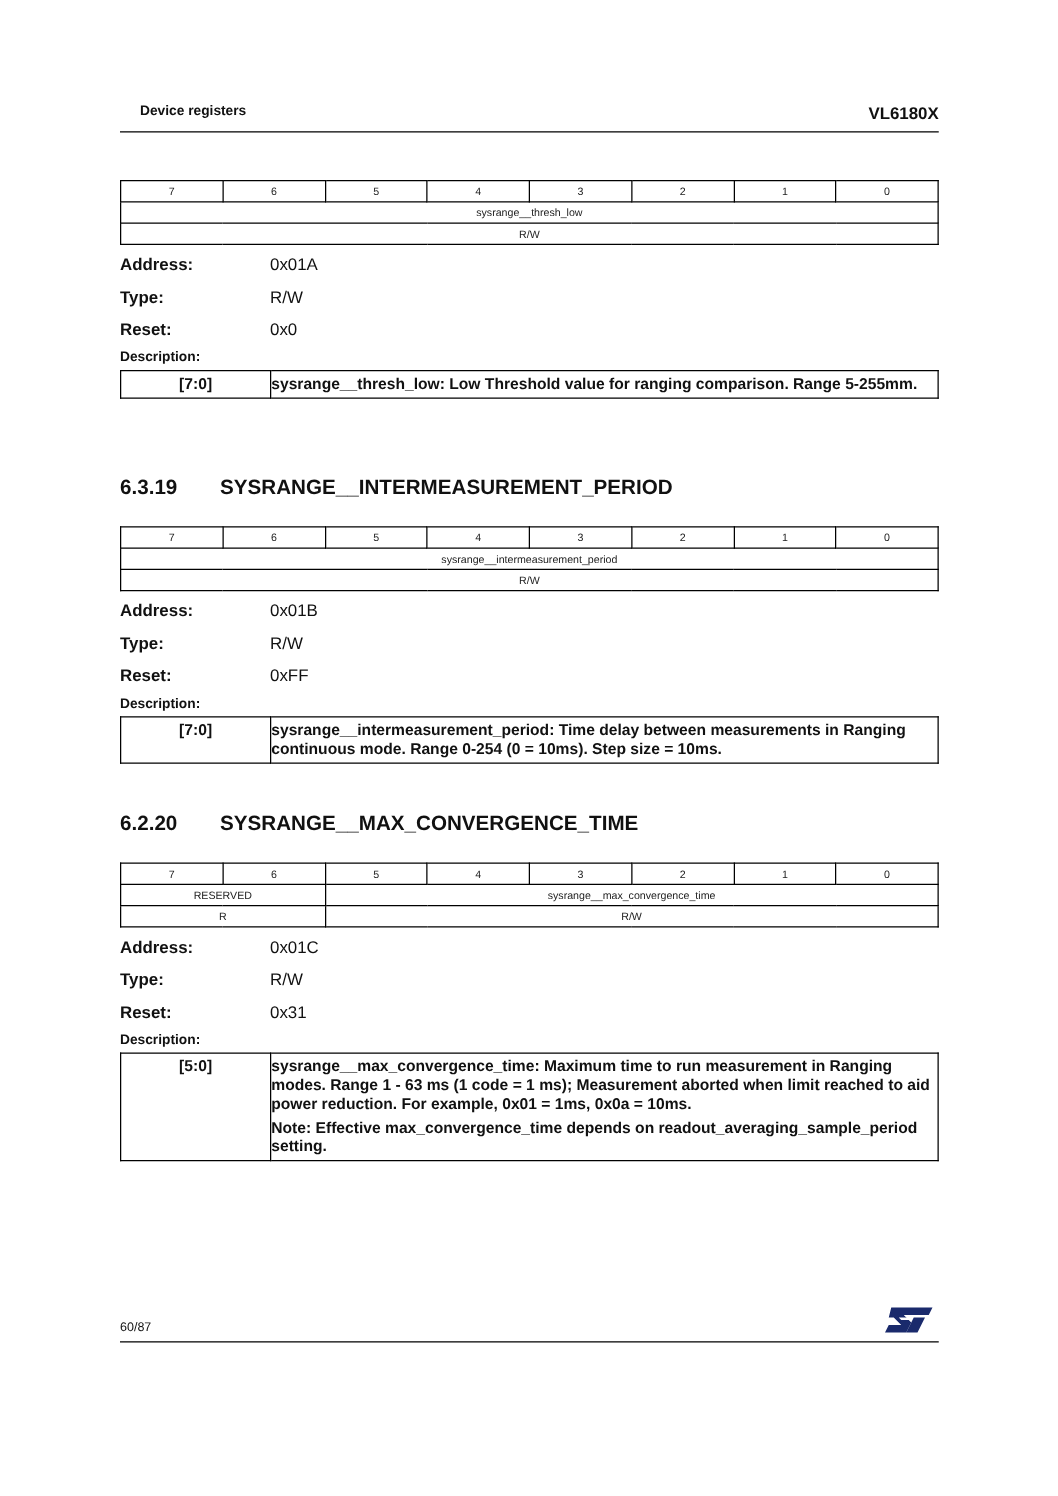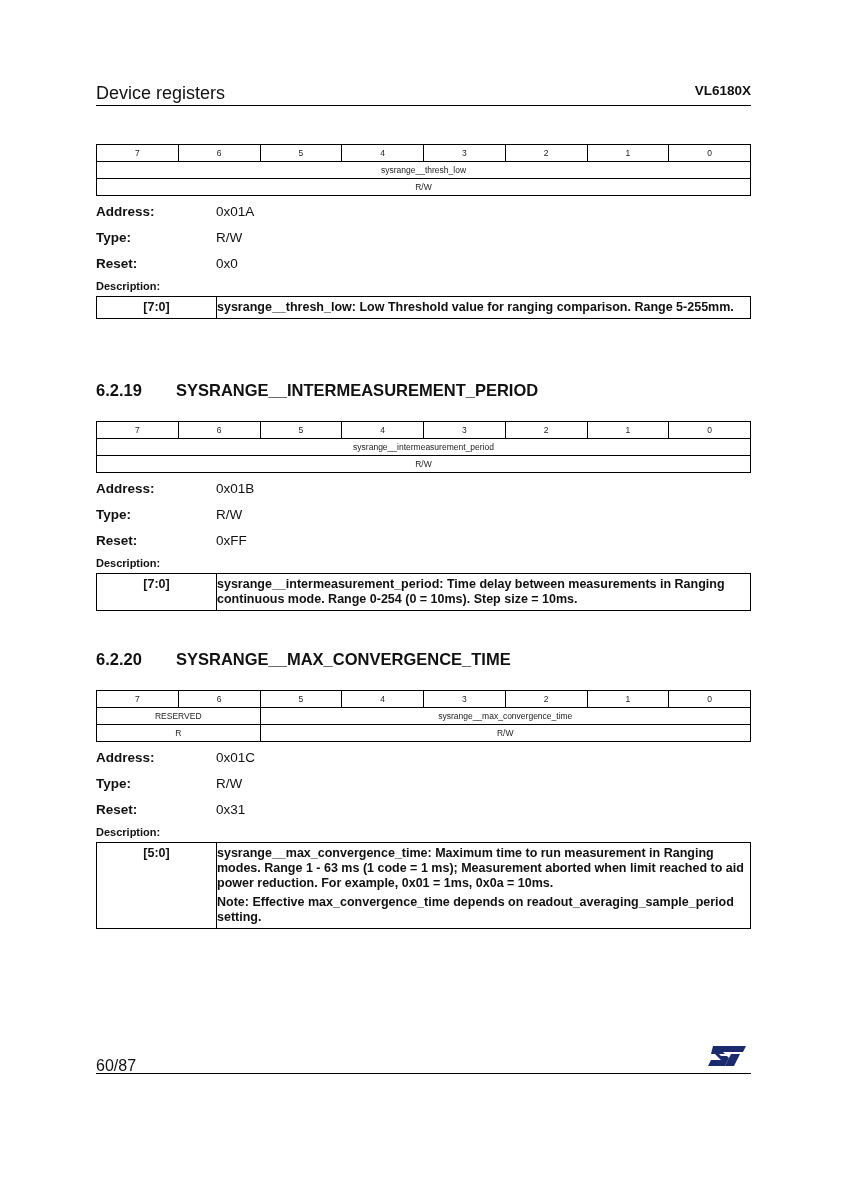--- a/index.html
+++ b/index.html
@@ -1,37 +1,37 @@
 <!DOCTYPE html>
 <html><head>
 <meta charset="utf-8">
 <style>
   html, body { margin:0; padding:0; background:#ffffff; }
   body { width:846px; height:1197px; position:relative; font-family:"Liberation Sans", sans-serif; color:#111; }
   .page { position:absolute; left:96px; top:0; width:655px; }
   .hdr { position:absolute; top:83px; left:0; width:655px; height:22px; border-bottom:1.5px solid #000; }
-  .hdr .l { position:absolute; left:0; top:0; font-weight:normal; font-size:18px; }
+  .hdr .l { position:absolute; left:16px; top:0; font-weight:bold; font-size:11px; }
   .hdr .r { position:absolute; right:0; top:0; font-weight:bold; font-size:13.5px; }
   .sec { position:absolute; left:0; width:655px; }
   .sec-title { font-weight:bold; font-size:16.5px; height:24px; white-space:nowrap; }
   .sec-title .num { display:inline-block; width:80px; }
   table.reg { border-collapse:collapse; width:655px; table-layout:fixed; margin-top:14px; }
   table.reg td { border:1px solid #000; font-size:8.5px; text-align:center; height:16px; padding:0; color:#222; }
   .fields { margin-top:8px; }
   .frow { height:26px; font-size:13.5px; position:relative; }
   .frow .k { position:absolute; left:0; top:0; font-weight:bold;text-align:right; }
   .frow .v { position:absolute; left:120px; top:0; }
   .desc-lbl { font-weight:bold; font-size:11px; height:16px; margin-top:-2px; }
   table.desc { border-collapse:collapse; width:655px; table-layout:fixed;font-weight:bold; }
   table.desc td { border:1px solid #000; font-size:12.5px; vertical-align:top; padding:3px 0 3px 0; line-height:15px; }
   table.desc td.bits { width:119px; text-align:center; }
   table.desc td.txt { padding-left:0; padding-right:4px; }
   table.desc p { margin:0; }
   table.desc p + p { margin-top:4px; }
-  .ftr { position:absolute; top:1057px; left:0; width:655px; height:16px; border-bottom:1.5px solid #000; font-size:16px; }
+  .ftr { position:absolute; top:1057px; left:0; width:655px; height:16px; border-bottom:1.5px solid #000; font-size:10px; }
   .ftr .l { position:absolute; left:0; top:0; }
   .ftr .c { position:absolute; left:0; width:655px; text-align:center; top:0; }
   .ftr .logo { position:absolute; right:4px; top:-12px; width:40px; height:22px; }
 </style>
 </head>
 <body>
 
 <div class="page">
 
   <div class="hdr">
@@ -82,21 +82,21 @@
         <td class="txt">
               <p>sysrange__thresh_low: Low Threshold value for ranging comparison. Range 5-255mm.</p>
             </td>
       </tr>
     </tbody>
       </table>
   </div>
 
   <div class="sec" style="top:381px;">
     <div class="sec-title">
-      <span class="num">6.2.19</span><span>SYSRANGE__INTERMEASUREMENT_PERIOD</span>
+      <span class="num">6.3.19</span><span>SYSRANGE__INTERMEASUREMENT_PERIOD</span>
     </div>
     <table class="reg" style="margin-top:16px;">
       <tbody>
           <tr>
         <td>7</td>
         <td>6</td>
         <td>5</td>
         <td>4</td>
         <td>3</td>
         <td>2</td>

